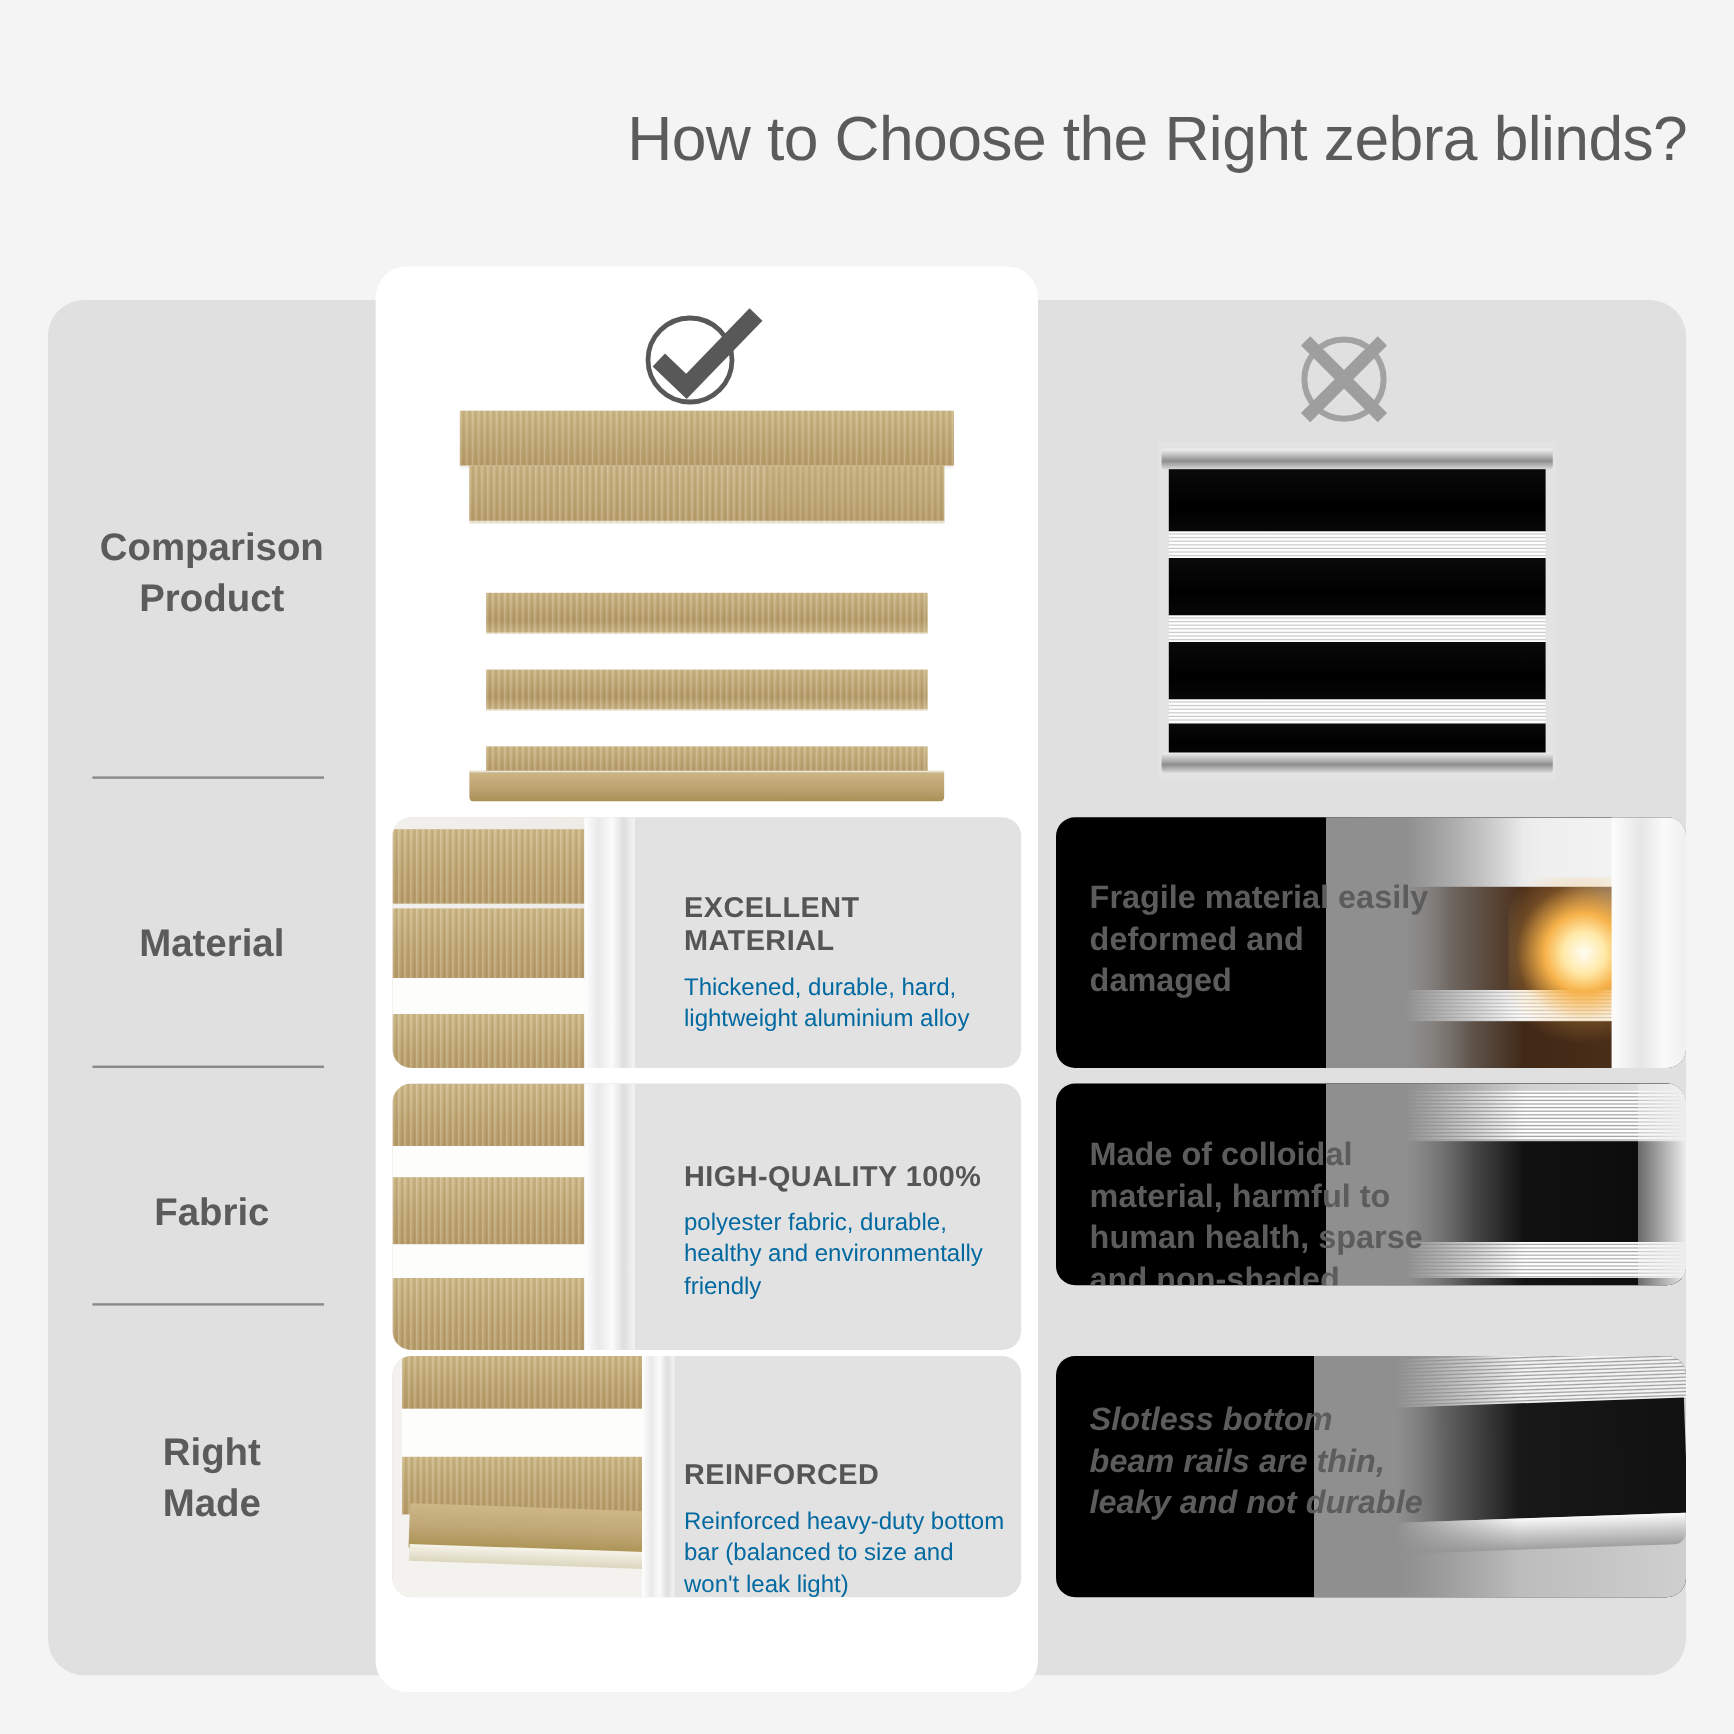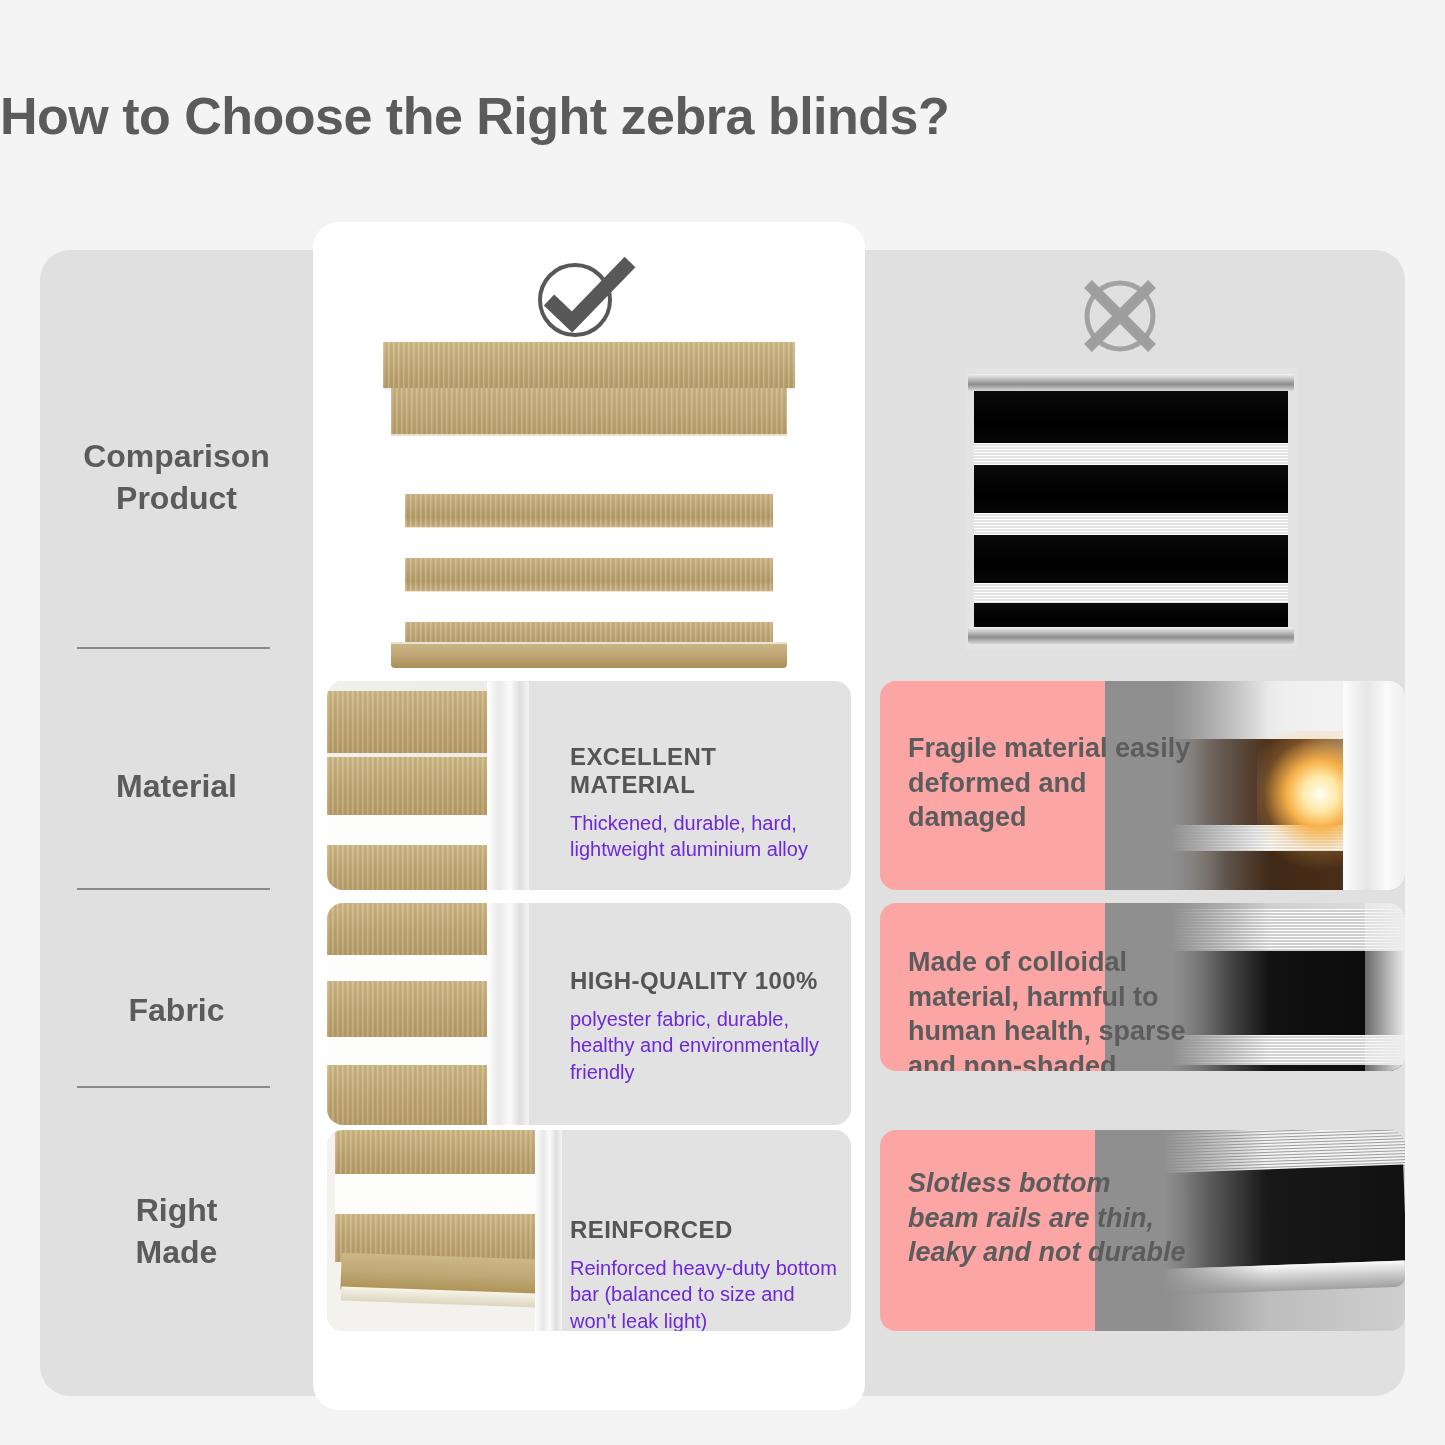--- a/index.html
+++ b/index.html
@@ -7,22 +7,22 @@
     width: 1445px; height: 1445px;
     background: #f4f4f4;
     font-family: "Liberation Sans", sans-serif;
     overflow: hidden;
   }
   #stage { position: relative; width: 1445px; height: 1445px; background: #f4f4f4; }
 
   
   .title {
     position: absolute; left: 0; top: 86px; width: 1406px;
-    text-align: left;
-    font-size: 52px; font-weight: bold; letter-spacing: -0.5px;
+    text-align: right;
+    font-size: 52px; font-weight: normal; letter-spacing: -0.5px;
     color: #5b5b5b;
     white-space: nowrap;
   }
 
   
   .backdrop {
     position: absolute; left: 40px; top: 250px;
     width: 1365px; height: 1146px;
     background: #e0e0e0; border-radius: 30px;
   }
@@ -118,28 +118,28 @@
       repeating-linear-gradient(180deg,
         #ffffff 0px, #ffffff 1px, #c8c8c8 2px, #ffffff 3px),
       linear-gradient(180deg,#e8e8e8,#d3d3d3);
   }
 
   
   .fcard {
     position: absolute; border-radius: 16px; overflow: hidden;
   }
   .fcard.good { background: #e2e2e2; }
-  .fcard.bad  { background: #fca5a5; }
+  .fcard.bad  { background: #000000; }
 
   .fc-text { position: absolute; }
   .fc-head {
     color: #555555; font-weight: bold; letter-spacing: 0.4px;
   }
   .fc-body {
-    color: #6d28d9; line-height: 1.32; margin-top: 11px;
+    color: #0369a1; line-height: 1.32; margin-top: 11px;
   }
   .good .fc-head { font-size: 24px; }
   .good .fc-body { font-size: 20px; }
   .bad .fc-text {
     color: #5c5c5c; font-weight: bold; font-size: 27px; line-height: 1.28;
   }
 
   
   .photo-good {
     position: absolute; left: 0; top: 0; height: 100%;

